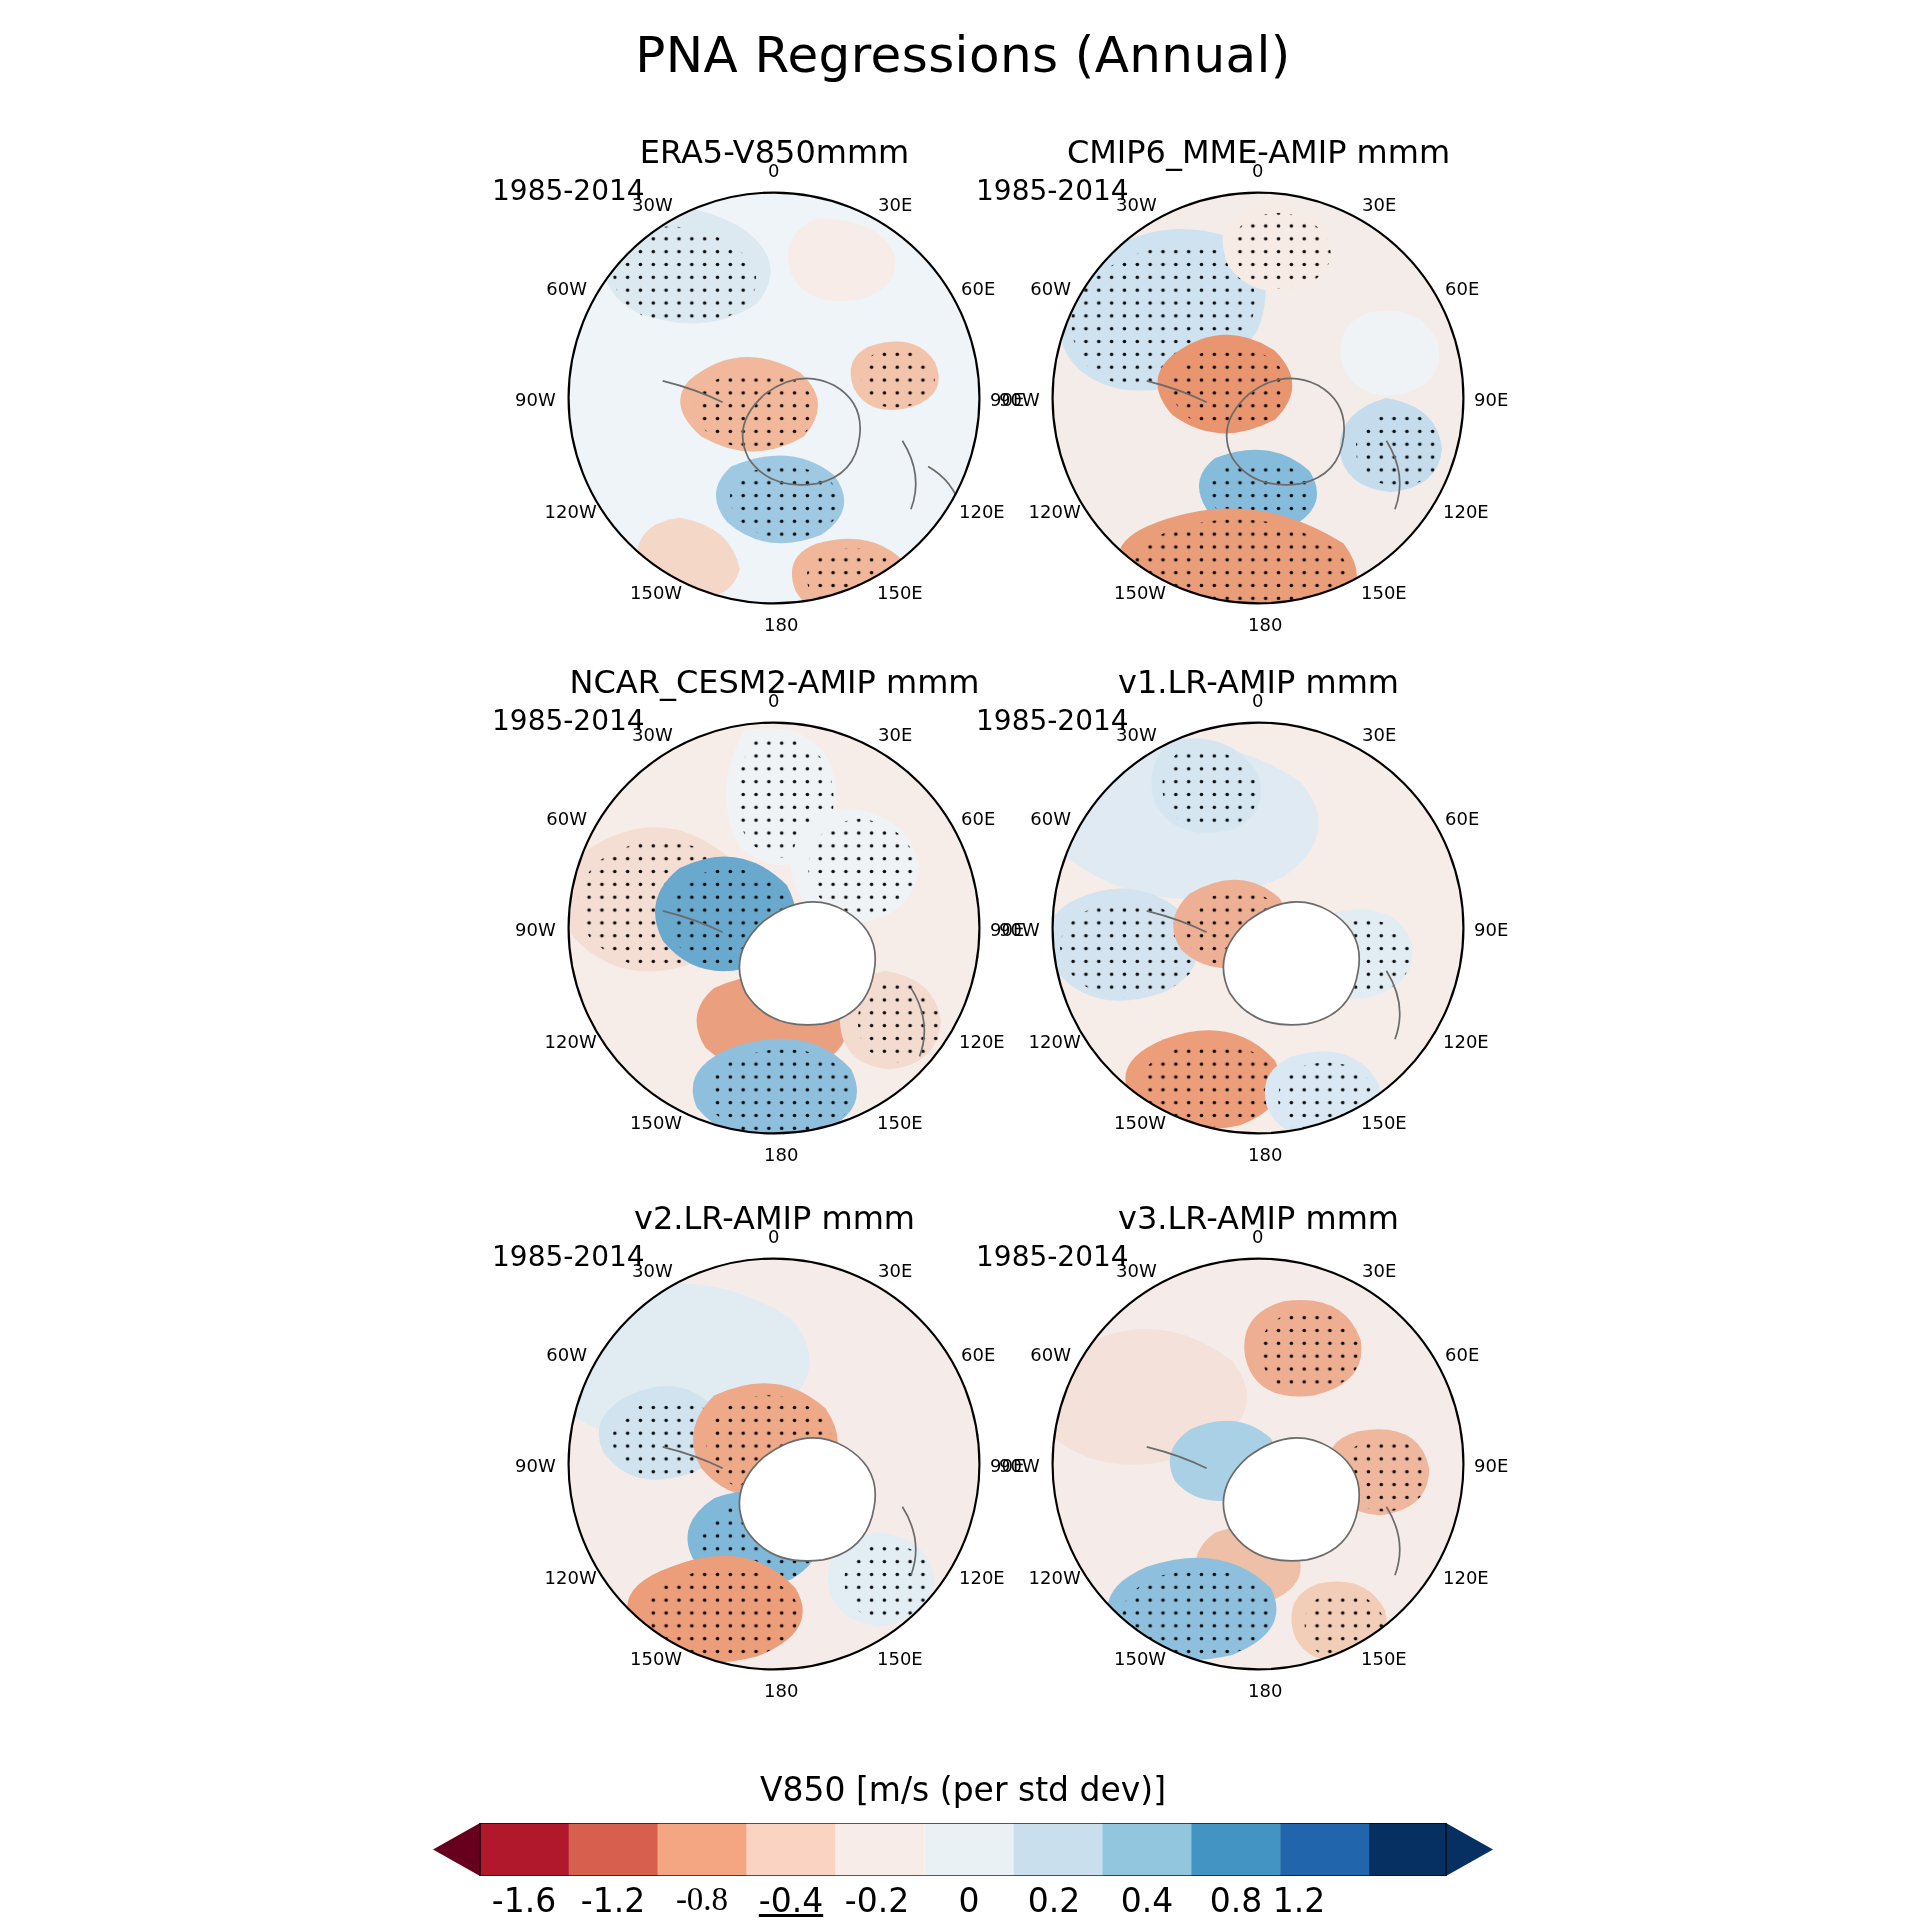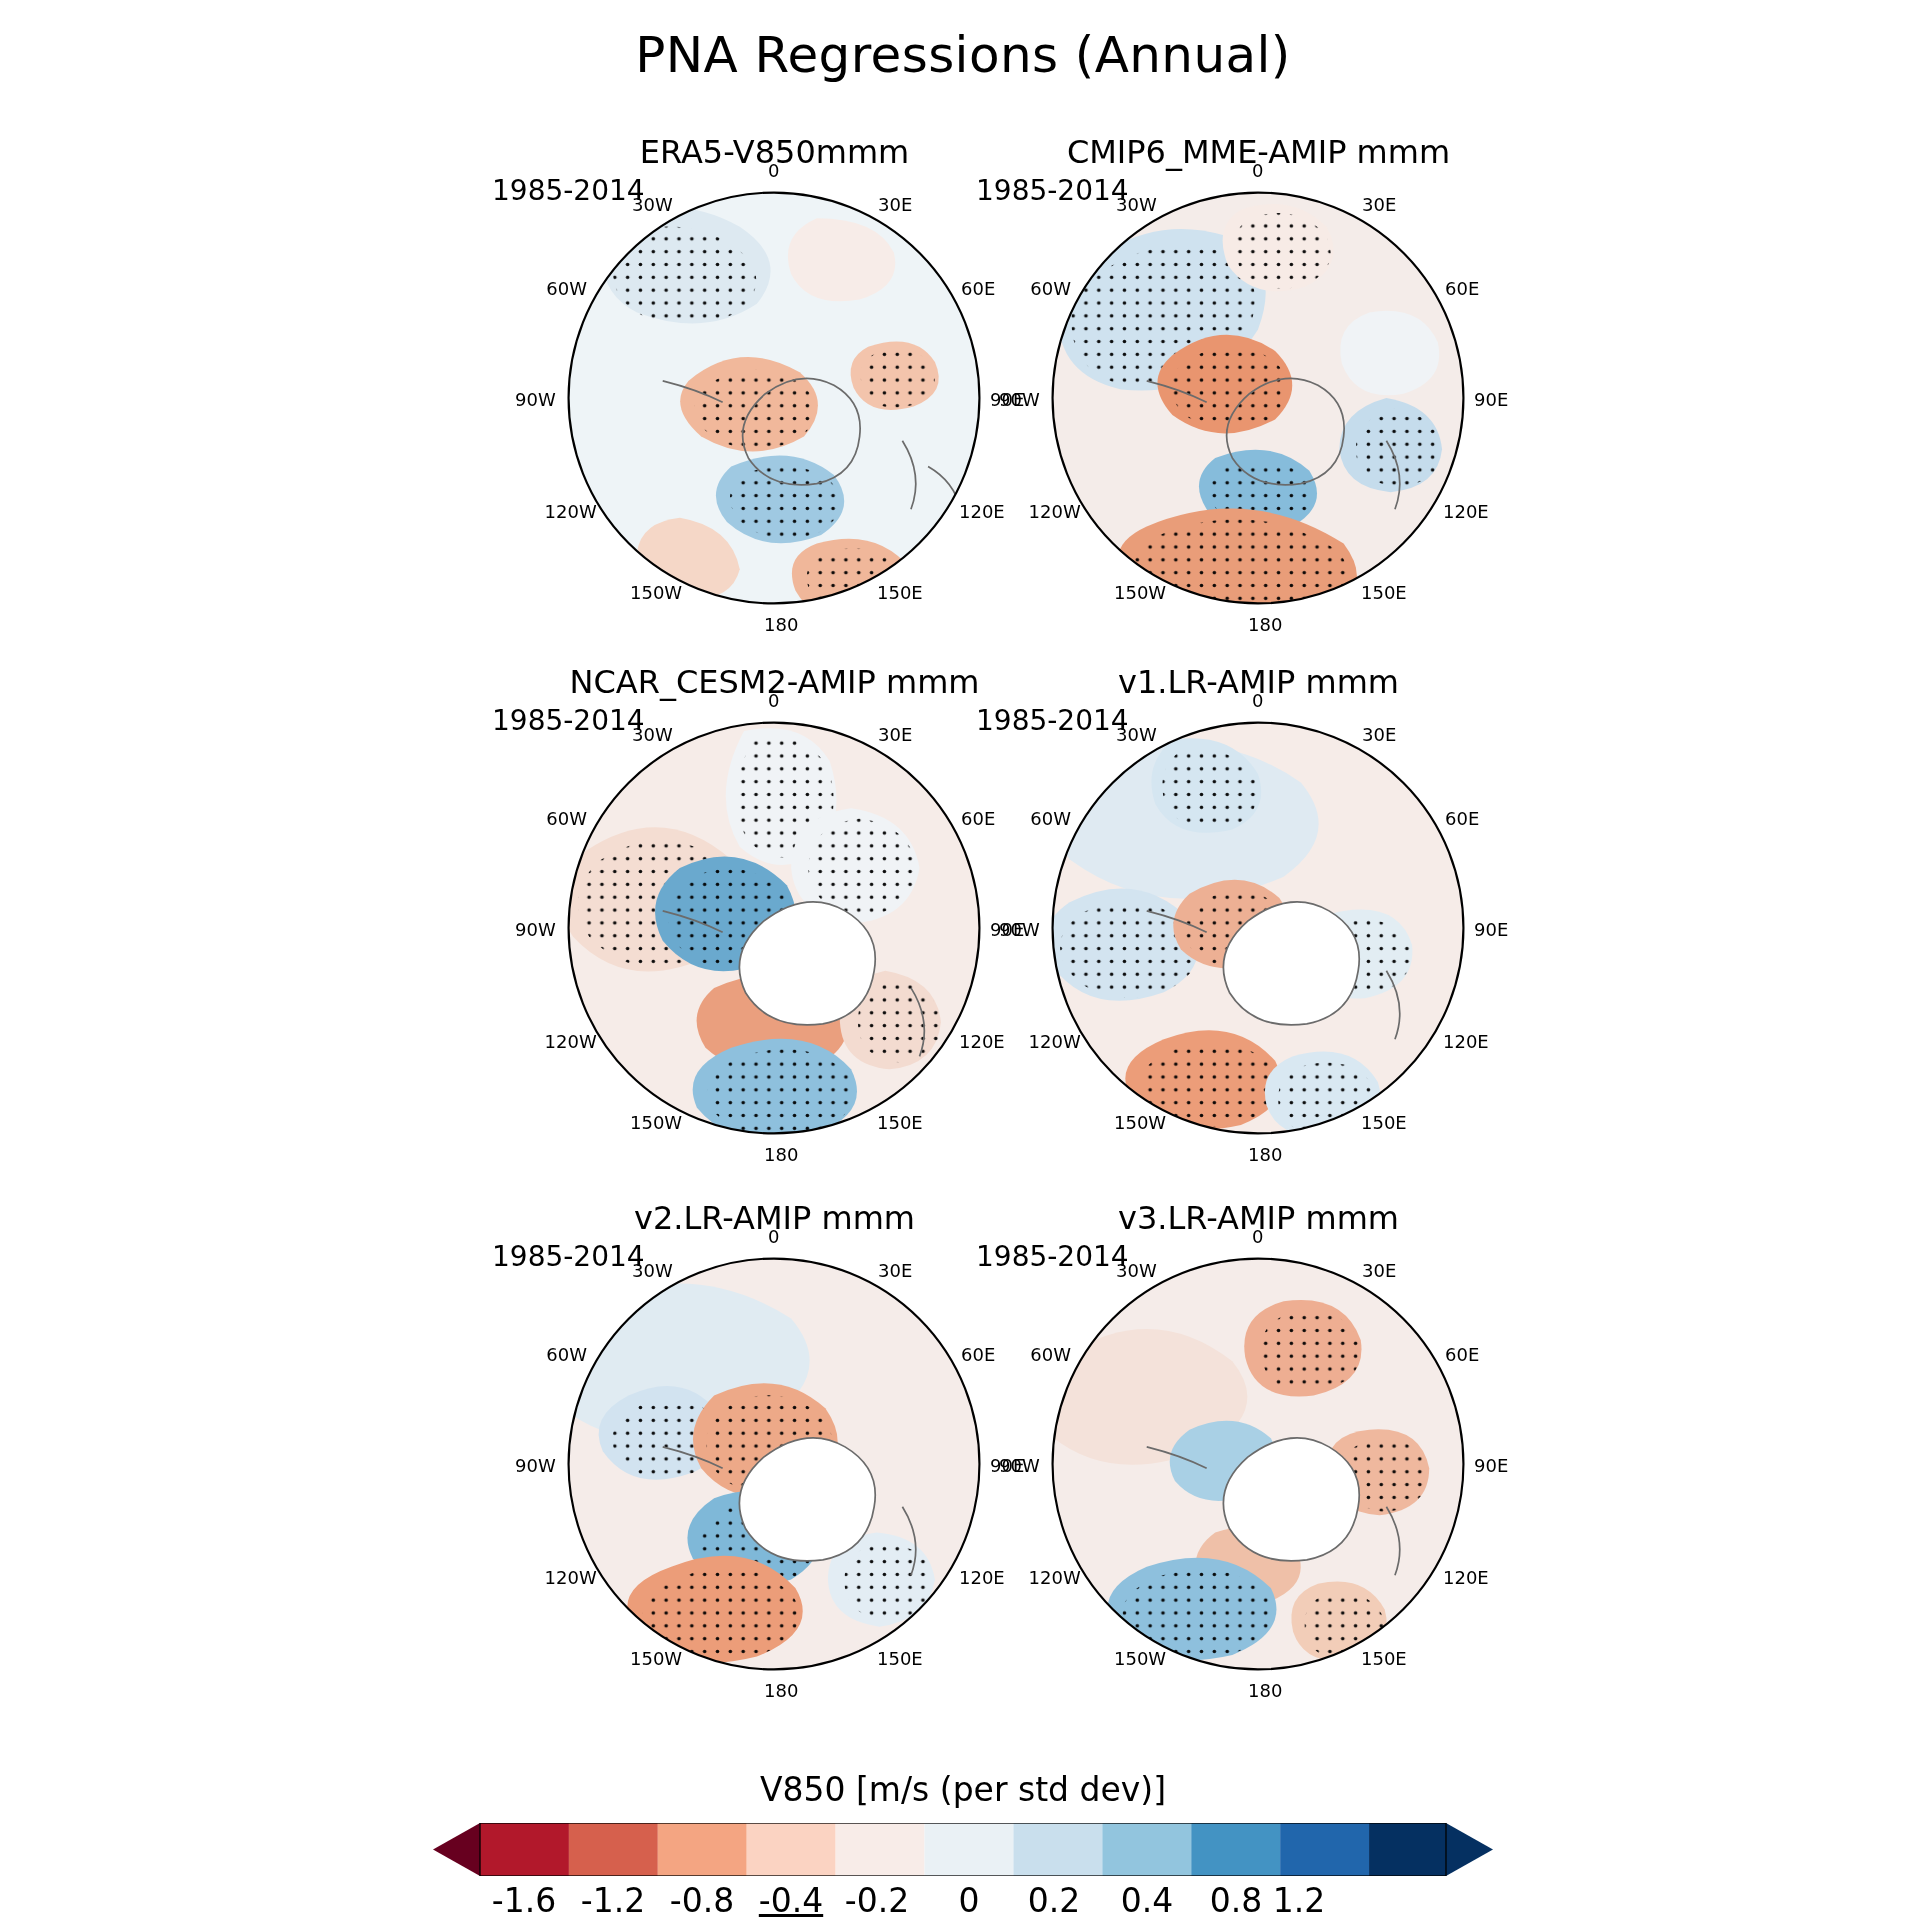--- a/index.html
+++ b/index.html
@@ -348,21 +348,21 @@
         <rect x="887" y="0" width="104" height="62" fill="#4393c3"></rect>
         <rect x="991" y="0" width="104" height="62" fill="#2166ac"></rect>
         <rect x="1095" y="0" width="90" height="62" fill="#053061"></rect>
         <polygon points="1240,31 1185,0 1185,62" fill="#053061"></polygon>
         <rect x="55" y="0" width="1130" height="62" fill="none" stroke="#000" stroke-width="1.5"></rect>
       </svg>
     </div>
     <div class="cbar-ticks">
       <div class="cbar-tick" style="left:92px;">-1.6</div>
       <div class="cbar-tick" style="left:181px;">-1.2</div>
-      <div class="cbar-tick" style="left:270px;">-0.8</div>
+      <div class="cbar-tick" style="left:270px;font-family:Liberation Serif, serif;">-0.8</div>
       <div class="cbar-tick" style="left:359px;text-decoration:underline;">-0.4</div>
       <div class="cbar-tick" style="left:445px;">-0.2</div>
       <div class="cbar-tick" style="left:537px;">0</div>
       <div class="cbar-tick" style="left:622px;">0.2</div>
       <div class="cbar-tick" style="left:715px;">0.4</div>
       <div class="cbar-tick" style="left:804px;">0.8</div>
       <div class="cbar-tick" style="left:867px;">1.2</div>
       <div class="cbar-tick" style="left:982px;margin-top:40px;">1.6</div>
     </div>
   </div>

